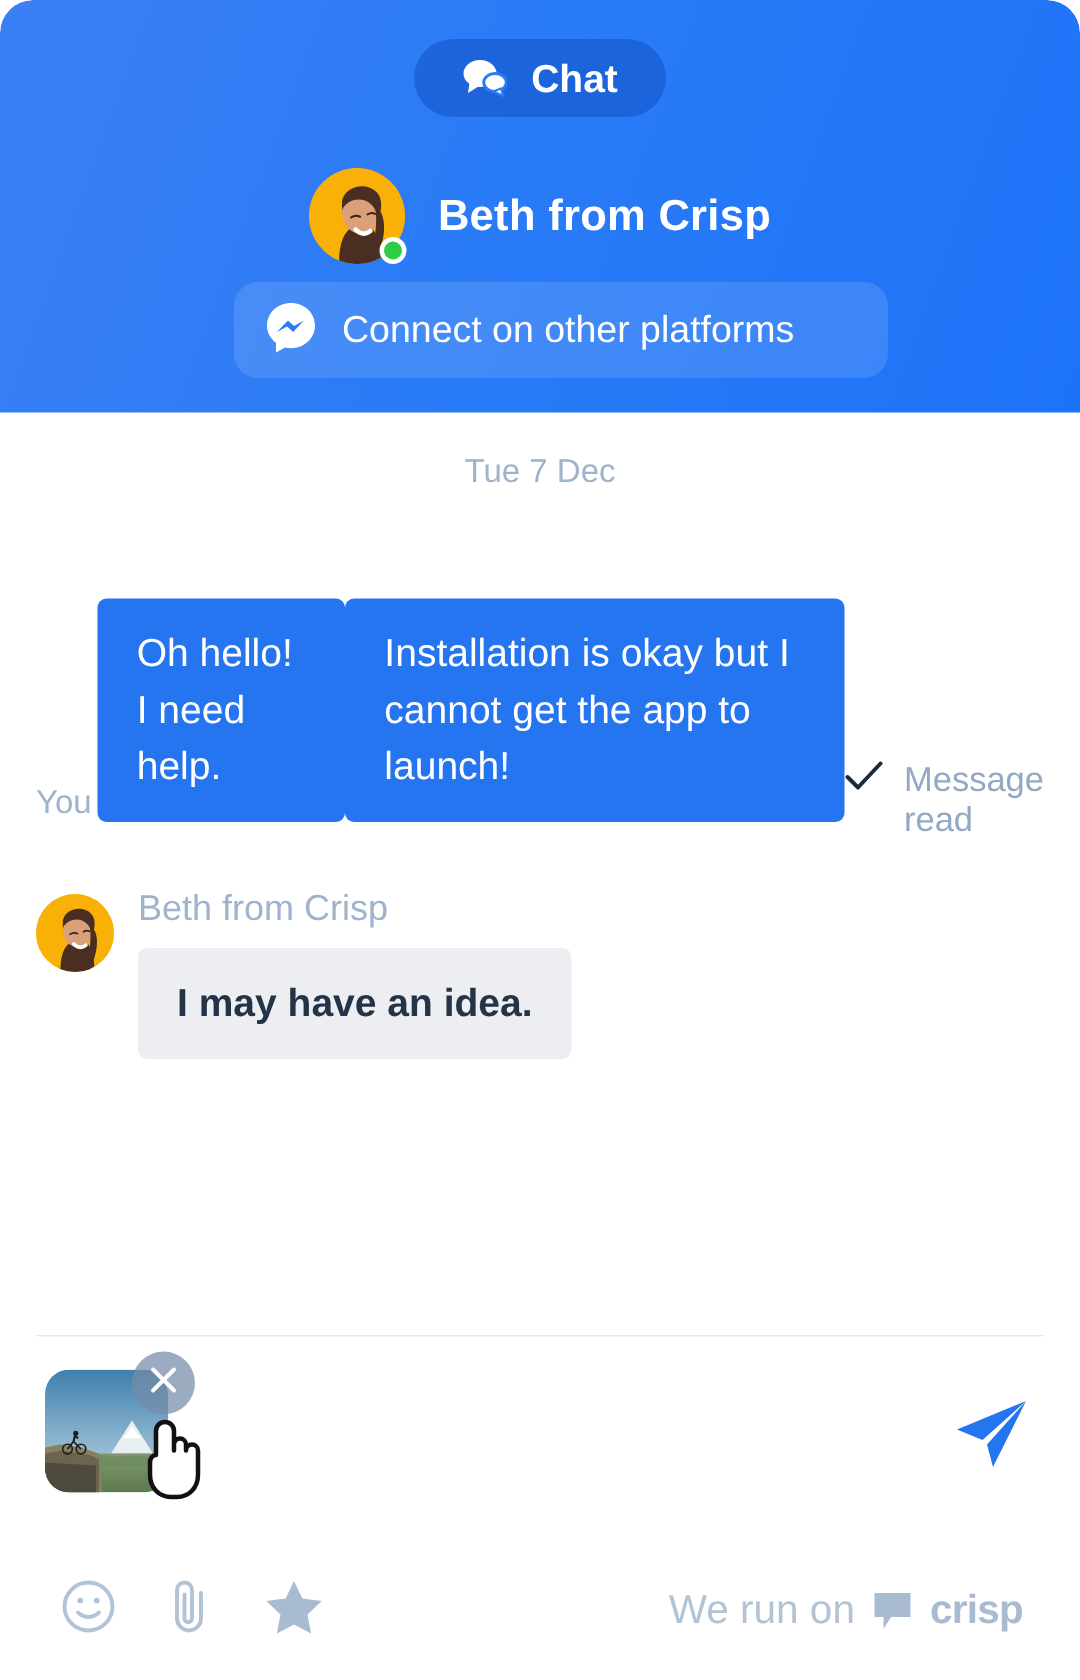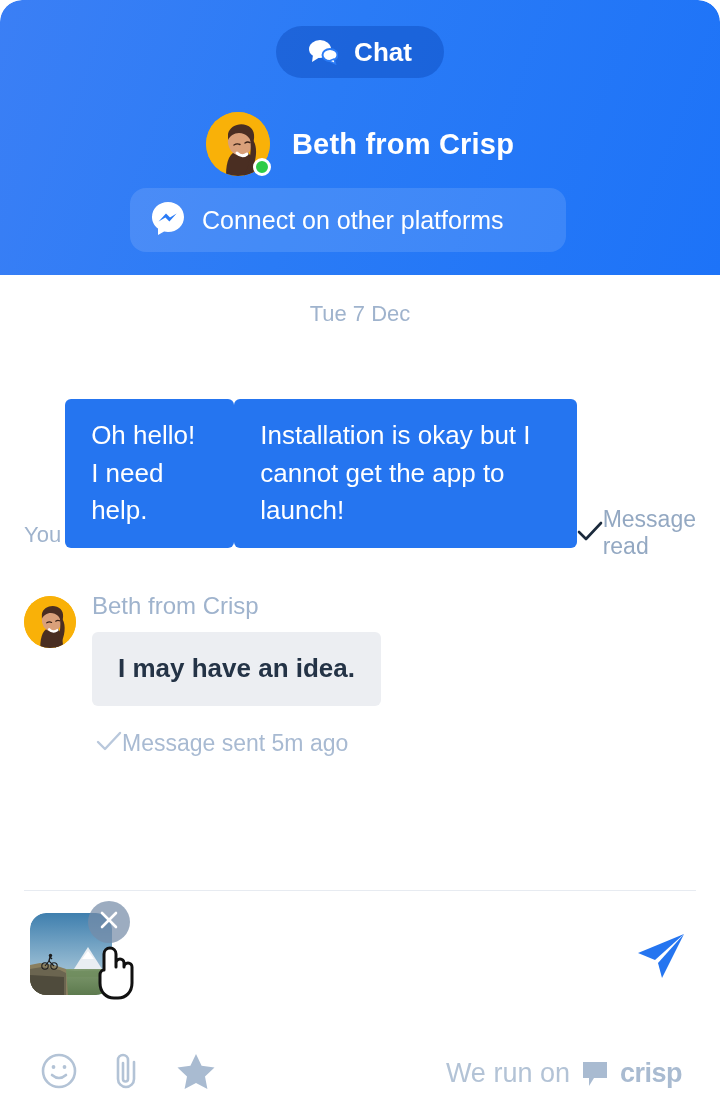--- a/index.html
+++ b/index.html
@@ -96,21 +96,21 @@
   .agent-name {
     color: #ffffff;
     font-size: 29px;
     font-weight: bold;
     letter-spacing: 0.2px;
   }
 
   .connect-row {
     position: absolute;
     top: 188px;
-    left: 130px;
+    left: 156px;
     width: 436px;
     height: 64px;
     background: rgba(255,255,255,0.12);
     border-radius: 16px;
     display: flex;
     align-items: center;
     gap: 16px;
     padding-left: 20px;
     cursor: pointer;
   }
@@ -152,21 +152,22 @@
     font-size: 26px;
     line-height: 1.45;
     margin-bottom: 12px;
     word-wrap: break-word;
   }
   .bubble.out { background: #2575f0; color: #ffffff; }
   .bubble.in  { background: #eceef2; color: #243346; font-weight: bold; }
 
   .status {
     display: flex;
-    align-items: center;
+    align-items: flex-start;
+    gap: 14px;
     font-size: 23px;
     margin-top: 2px;
   }
   .status.read { color: #93a8c2; justify-content: flex-end; }
   .status.read .tick { color: #1b2a3c; }
   .status.sent { color: #a8bad2; }
   .status.sent .tick { color: #b9c8dc; }
 
   .incoming-block {
     display: flex;
@@ -353,28 +354,20 @@
           <path d="M22 22 C24 12 38 9 45 16 C50 21 48 30 46 34 C45 26 40 21 33 21 C28 21 24 24 22 28 Z" fill="#4a2e22"></path>
           <path d="M44 26 C50 28 52 40 48 52 C46 58 44 62 43 64 L38 64 C44 52 46 36 44 26 Z" fill="#4a2e22"></path>
           <path d="M28 33 q3 -2 6 -0.5" stroke="#3a2218" stroke-width="1.4" fill="none" stroke-linecap="round"></path>
           <path d="M39 31 q2.5 -1.8 5 -0.4" stroke="#3a2218" stroke-width="1.4" fill="none" stroke-linecap="round"></path>
           <path d="M31 41 q5 5 10 1" stroke="#ffffff" stroke-width="3" fill="none" stroke-linecap="round"></path>
         </svg>
       </div>
       <div class="in-body">
         <div class="in-name">Beth from Crisp</div>
         <div class="bubble in">I may have an idea.</div>
-        <div class="status sent in-status">
-          <span class="tick">
-            <svg width="26" height="20" viewBox="0 0 26 20">
-              <path d="M2 11 L9 18 L24 2" fill="none" stroke="currentColor" stroke-width="2.4" stroke-linecap="round" stroke-linejoin="round"></path>
-            </svg>
-          </span>
-          <span>Message sent 5m ago</span>
-        </div>
       </div>
     </div>
 
   </div>
 
   <div class="composer">
 
     <div class="attachment">
       <div class="thumb">
         <svg width="82" height="82" viewBox="0 0 82 82">

